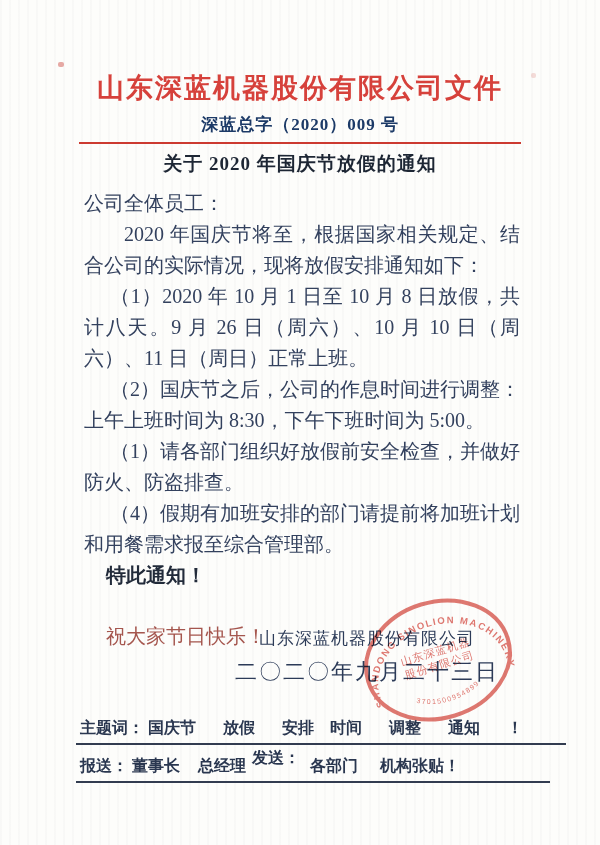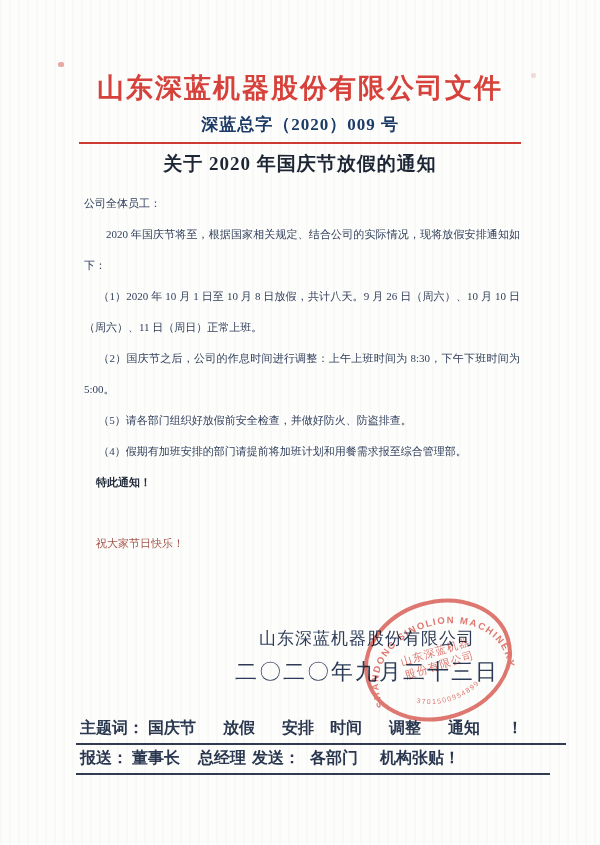--- a/index.html
+++ b/index.html
@@ -39,21 +39,21 @@
   .doc-title{
     margin-top:7px;
     text-align:center;
     font-size:19px;
     font-weight:700;
     color:#1d2634;
     letter-spacing:1px;
   }
   .body-text{
     margin:11px 80px 0 84px;
-    font-size:11px;
+    font-size:20px;
     line-height:31px;
     text-align:justify;
   }
   .para{margin:0;}
   .indent-2{text-indent:2em;}
   .indent-item{text-indent:1.3em;}
   .wish{
     margin-top:30px;
     text-indent:1.1em;
     color:#a5564e;
@@ -101,21 +101,21 @@
     display:flex;
     align-items:flex-end;
     padding:2px 0 4px 4px;
     border-bottom:2px solid #323c50;
   }
   .footer-row.subject{width:486px;}
   .footer-row.distribution{width:470px;margin-top:1px;}
   .footer-row .term{margin-right:27px;white-space:nowrap;}
   .footer-row .term:last-child{margin-right:0;}
   .footer-row .label{margin-right:4px;white-space:nowrap;}
-  .footer-row .label2{margin:0 10px 0 2px;white-space:nowrap;}
+  .footer-row .label2{margin:0 10px 8px 2px;white-space:nowrap;}
   .speck{position:absolute;border-radius:2px;}
   .speck-1{left:58px;top:62px;width:6px;height:5px;background:#d4645c;opacity:.55;}
   .speck-2{left:531px;top:73px;width:5px;height:5px;background:#d4645c;opacity:.22;}
 </style>
 </head>
 <body>
 
 <div class="page">
 
   <div class="speck speck-1"></div>
@@ -127,21 +127,21 @@
 
   <div class="red-rule"></div>
 
   <div class="doc-title">关于 2020 年国庆节放假的通知</div>
 
   <div class="body-text">
     <p class="para">公司全体员工：</p>
     <p class="para indent-2">2020 年国庆节将至，根据国家相关规定、结合公司的实际情况，现将放假安排通知如下：</p>
     <p class="para indent-item">（1）2020 年 10 月 1 日至 10 月 8 日放假，共计八天。9 月 26 日（周六）、10 月 10 日（周六）、11 日（周日）正常上班。</p>
     <p class="para indent-item">（2）国庆节之后，公司的作息时间进行调整：上午上班时间为 8:30，下午下班时间为 5:00。</p>
-    <p class="para indent-item">（5）请各部门组织好放假前安全检查，并做好防火、防盗排查。</p>
+    <p class="para indent-item">（1）请各部门组织好放假前安全检查，并做好防火、防盗排查。</p>
     <p class="para indent-item">（4）假期有加班安排的部门请提前将加班计划和用餐需求报至综合管理部。</p>
     <p class="para notice">特此通知！</p>
     <p class="para wish">祝大家节日快乐！</p>
   </div>
 
   <div class="signature">
     <div class="company">山东深蓝机器股份有限公司</div>
     <div class="date">二〇二〇年九月二十三日</div>
   </div>
 

